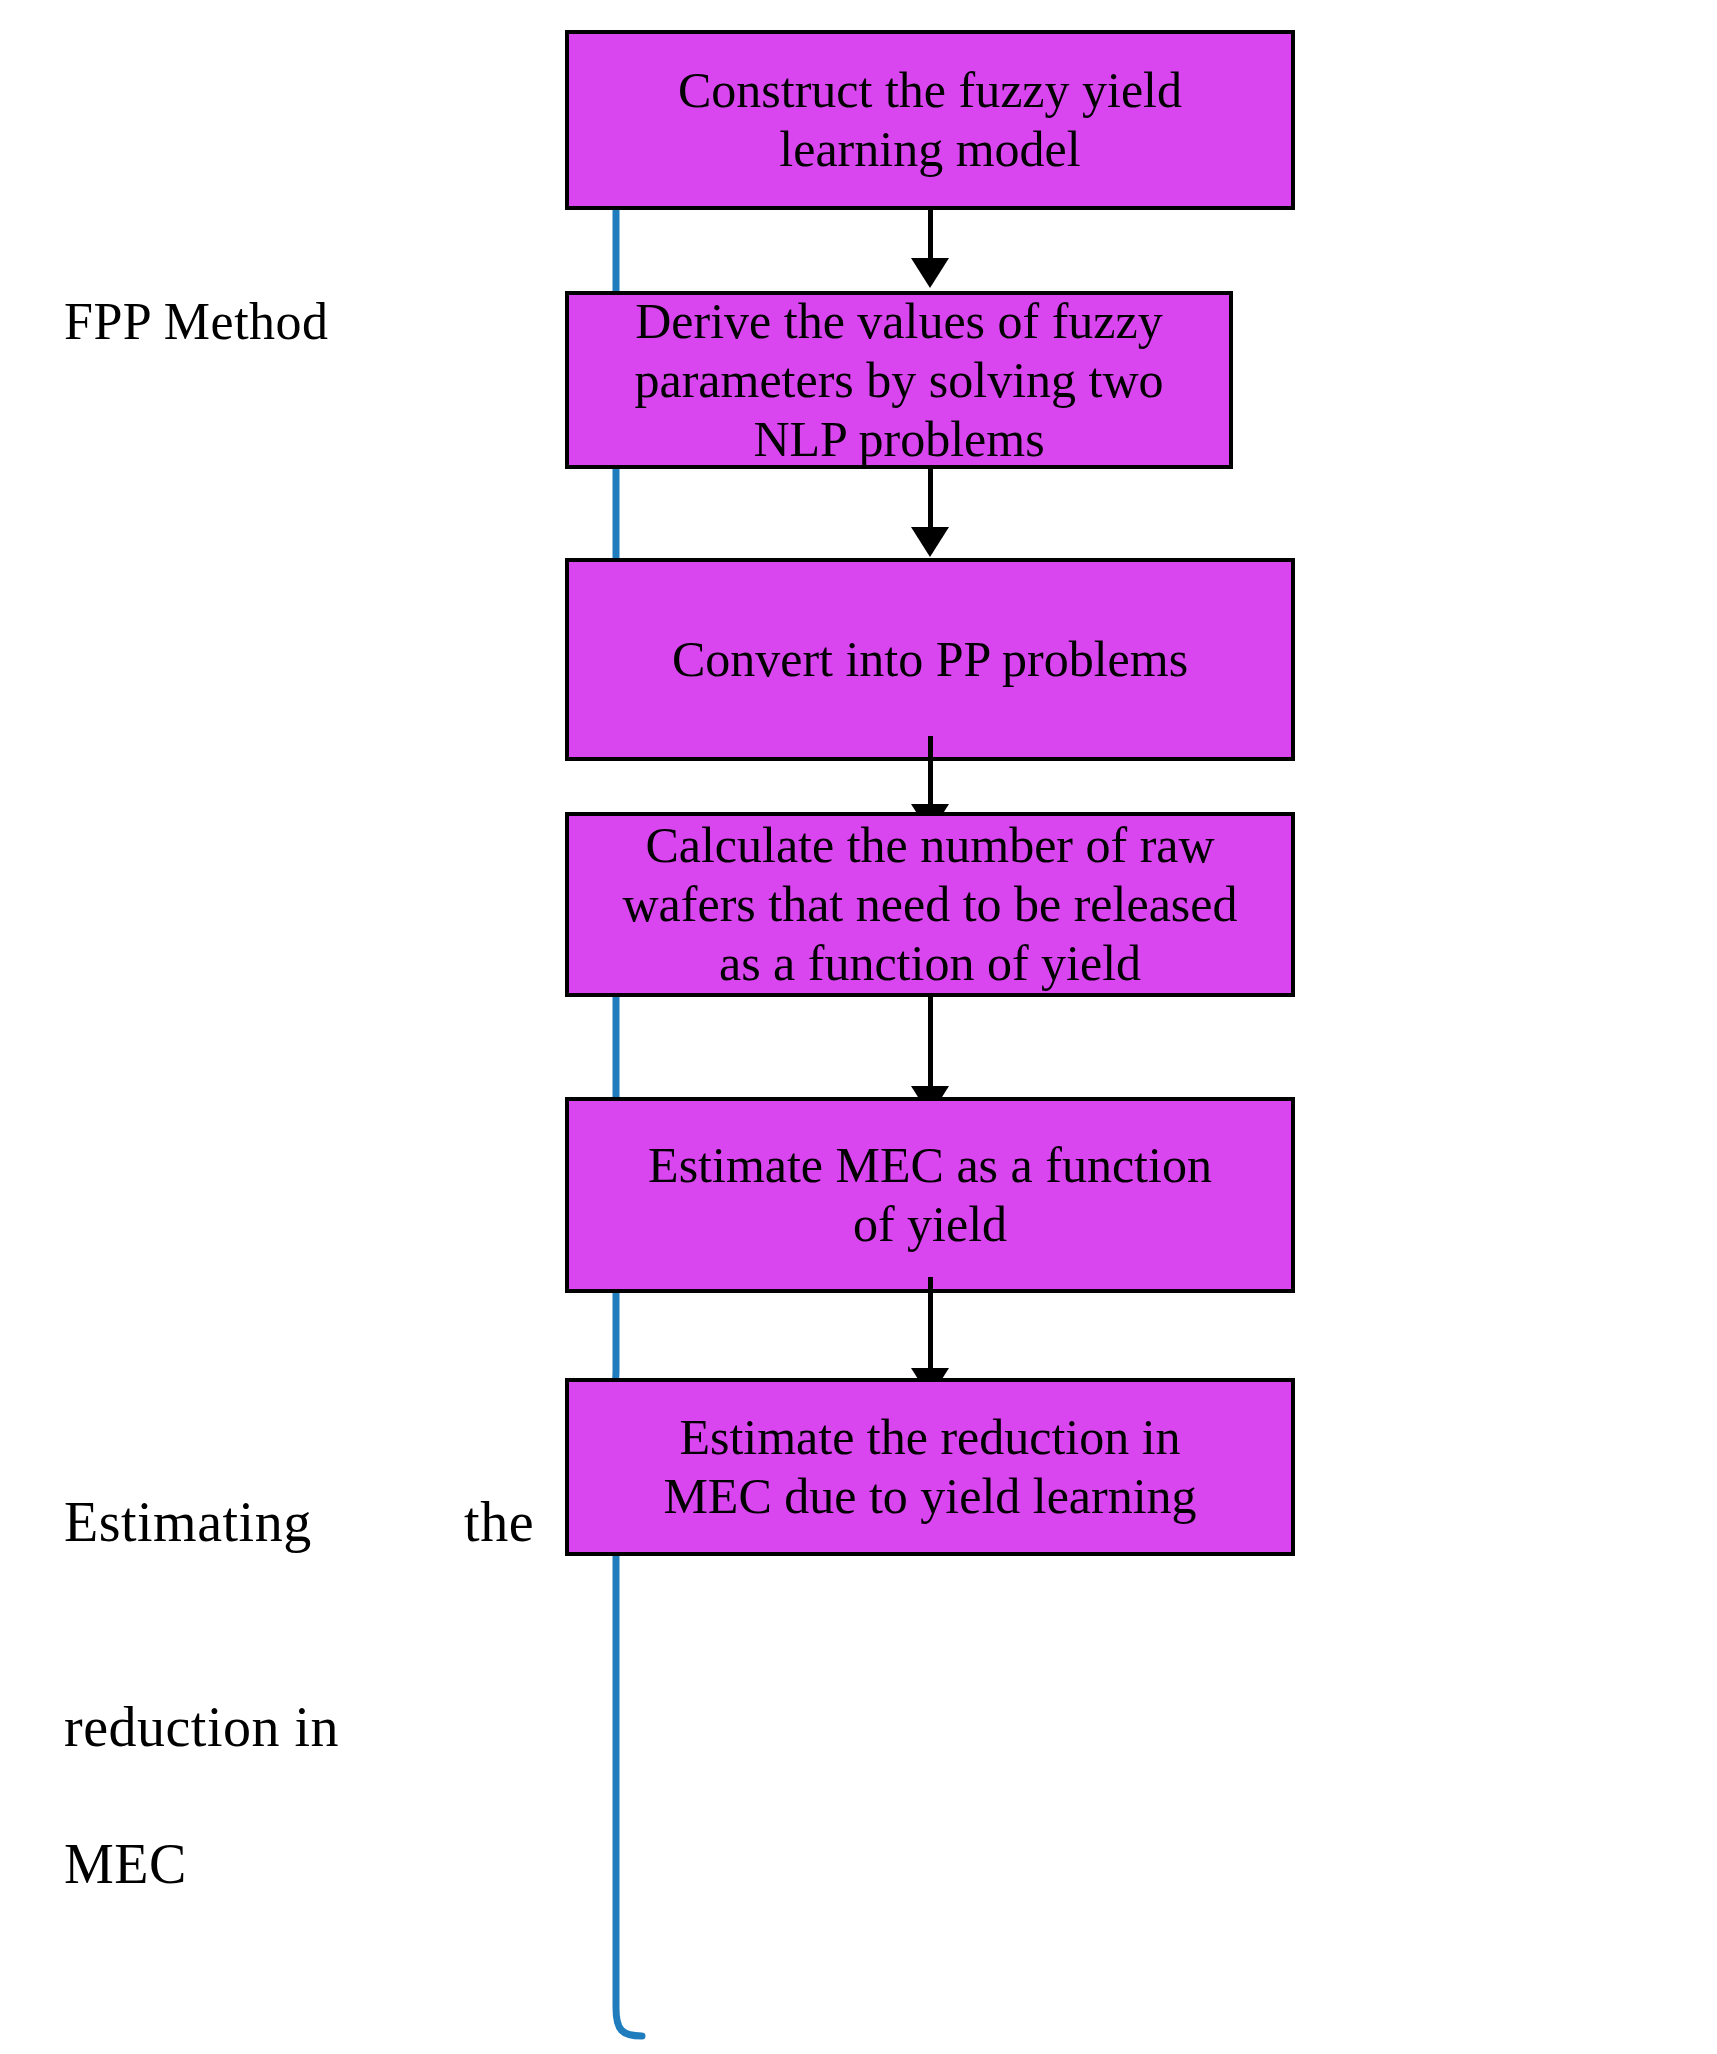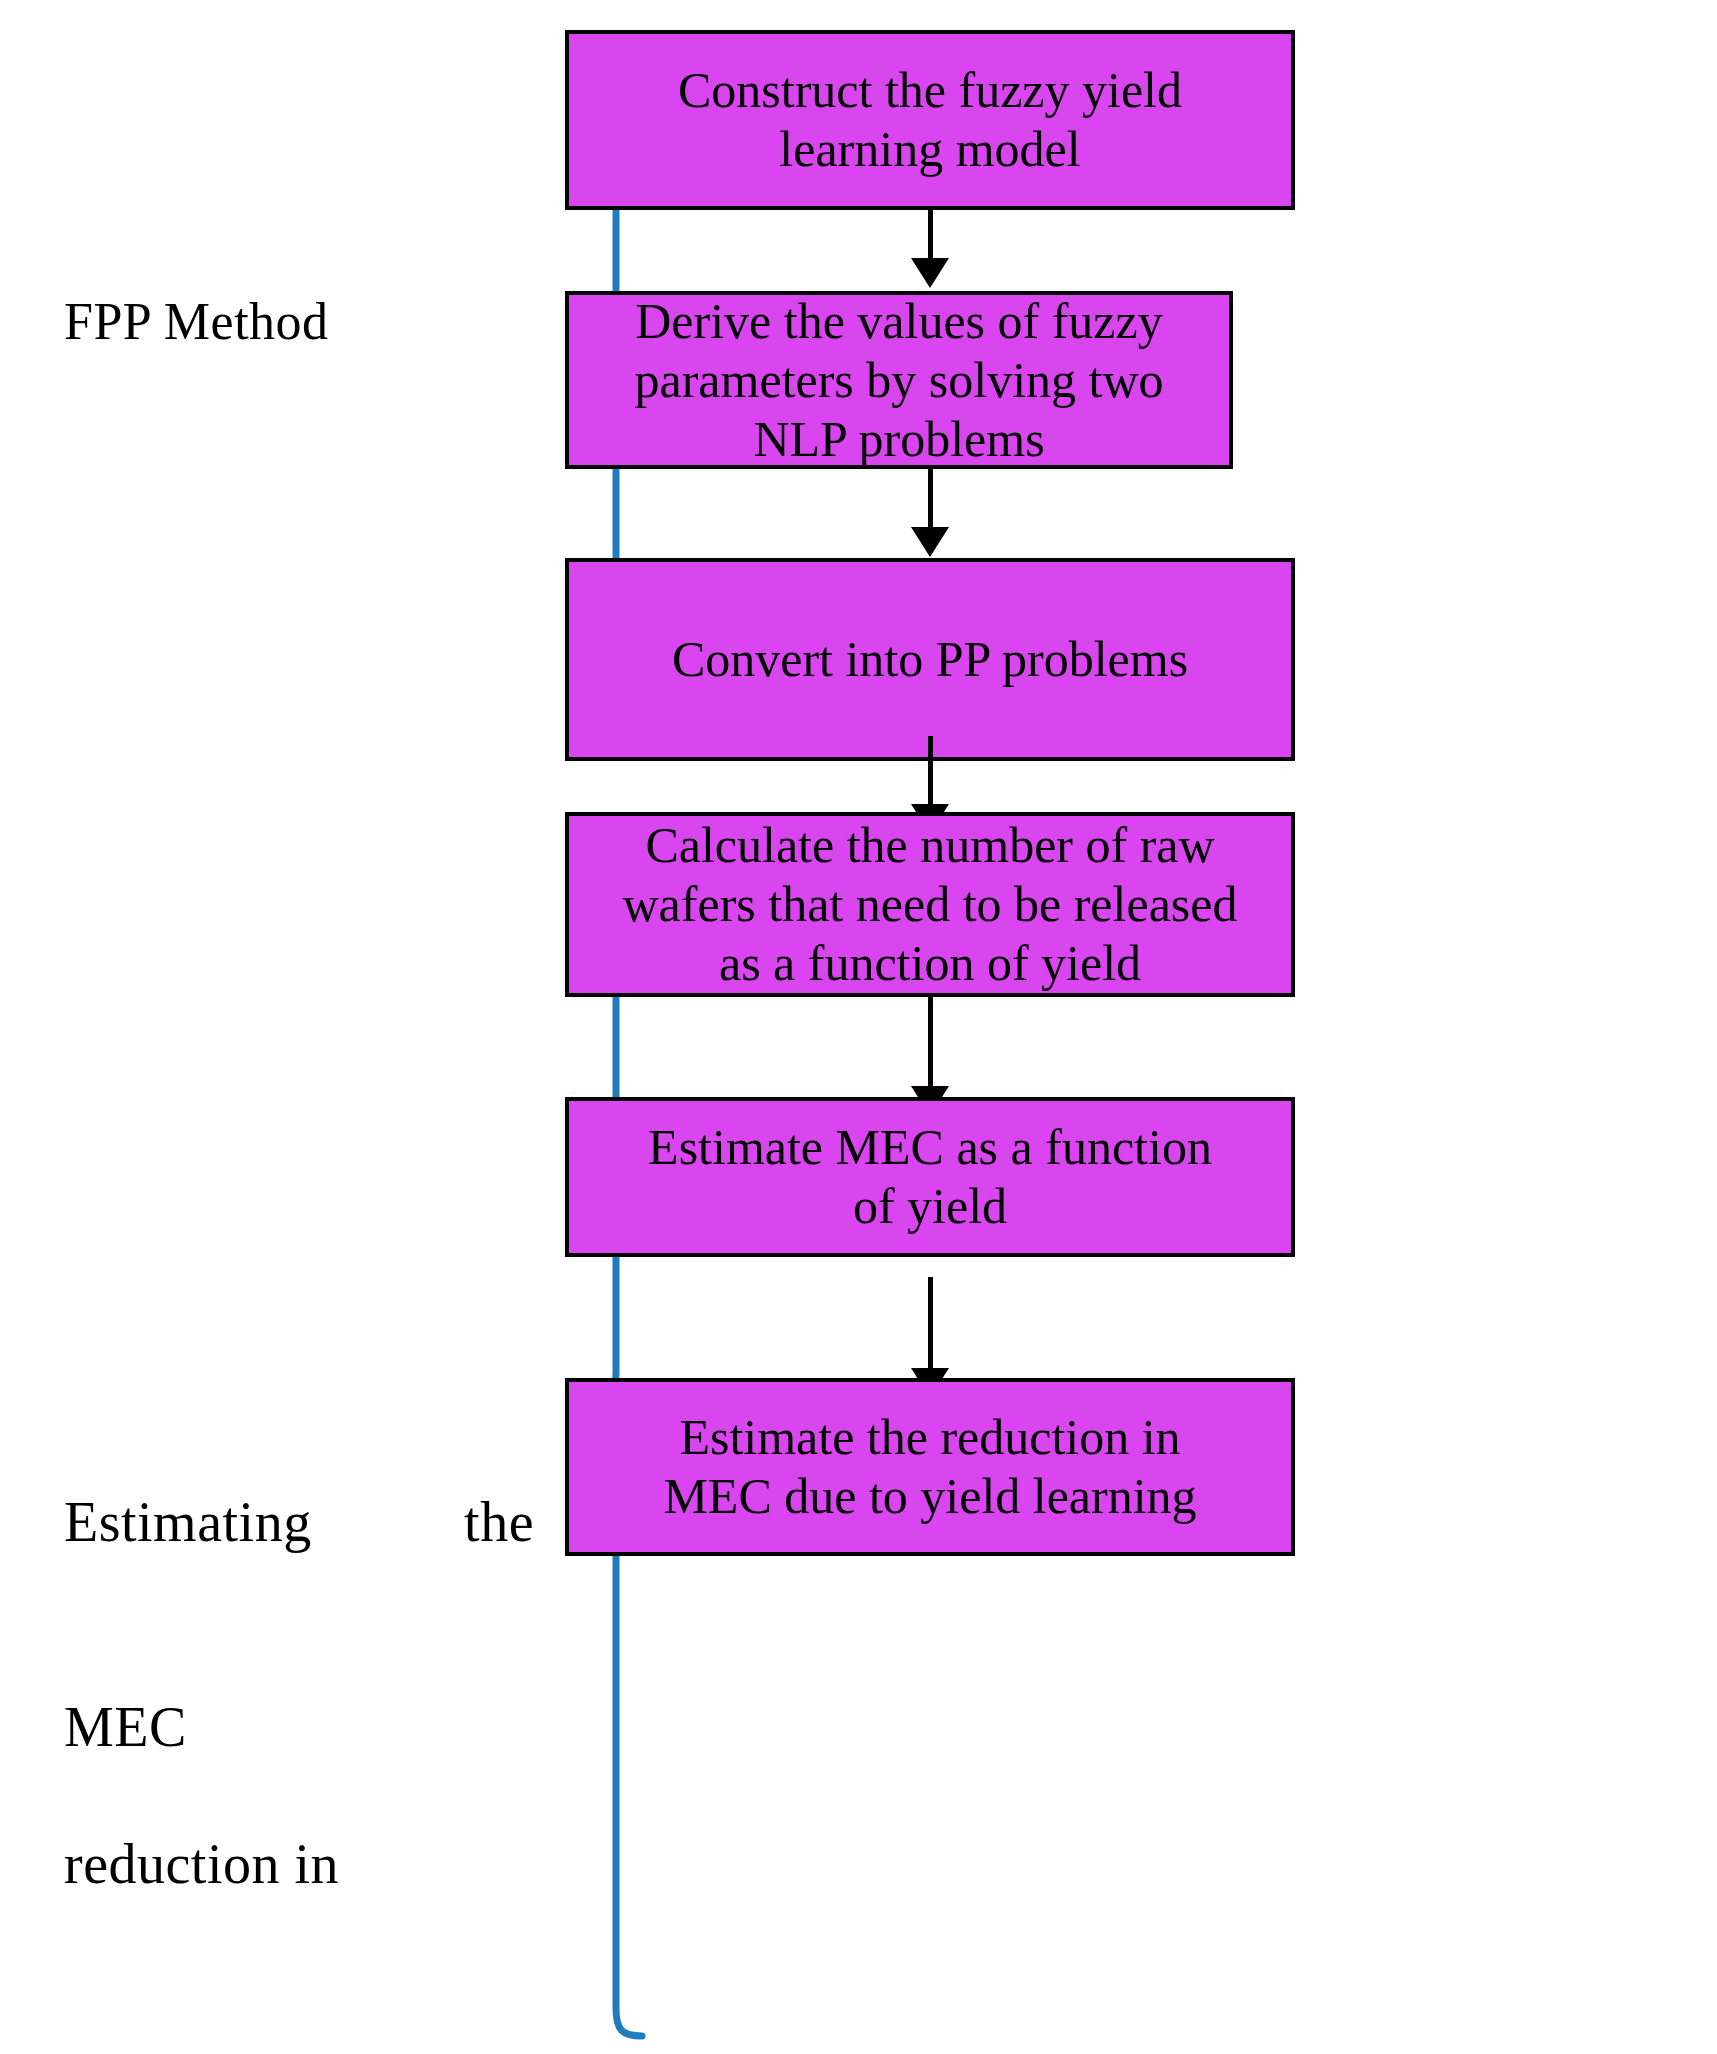--- a/index.html
+++ b/index.html
@@ -148,22 +148,22 @@
     <span class="btext">Convert into PP problems</span>
   </div>
 
   <div class="arrow" id="arrow-3-4" style="left:928px; top:736px;">
     <div class="shaft" style="height:70px;"></div>
     <div class="head" style="top:68px;"></div>
   </div>
 
   <div class="group-label" id="label-mec" style="top: 1420px;">
     <span class="jline">Estimating the</span>
+    <span class="lastline">reduction in</span>
     <span class="lastline">MEC</span>
-    <span class="lastline">reduction in</span>
   </div>
 
   <svg class="brace" id="brace-mec" style="left:530px; top:812px;" width="120" height="1230" viewBox="0 0 120 1230">
     <path d="M 112 4
              C 92 4, 86 10, 86 32
              L 86 560
              C 86 584, 80 592, 58 596
              C 80 600, 86 608, 86 632
              L 86 1196
              C 86 1218, 92 1224, 112 1224" fill="none" stroke="#1f7dbe" stroke-width="7" stroke-linecap="round" stroke-linejoin="round"></path>
@@ -173,21 +173,21 @@
     <span class="btext">Calculate the number of raw
 wafers that need to be released
 as a function of yield</span>
   </div>
 
   <div class="arrow" id="arrow-4-5" style="left:928px; top:997px;">
     <div class="shaft" style="height:91px;"></div>
     <div class="head" style="top:89px;"></div>
   </div>
 
-  <div class="pbox" id="step-5" style="left:565px; top:1097px; width:730px; height:160px;">
+  <div class="pbox" id="step-5" style="left:565px; top:1097px; width:730px; height:196px;">
     <span class="btext">Estimate MEC as a function
 of yield</span>
   </div>
 
   <div class="arrow" id="arrow-5-6" style="left:928px; top:1277px;">
     <div class="shaft" style="height:93px;"></div>
     <div class="head" style="top:91px;"></div>
   </div>
 
   <div class="pbox" id="step-6" style="left:565px; top:1378px; width:730px; height:178px;">

